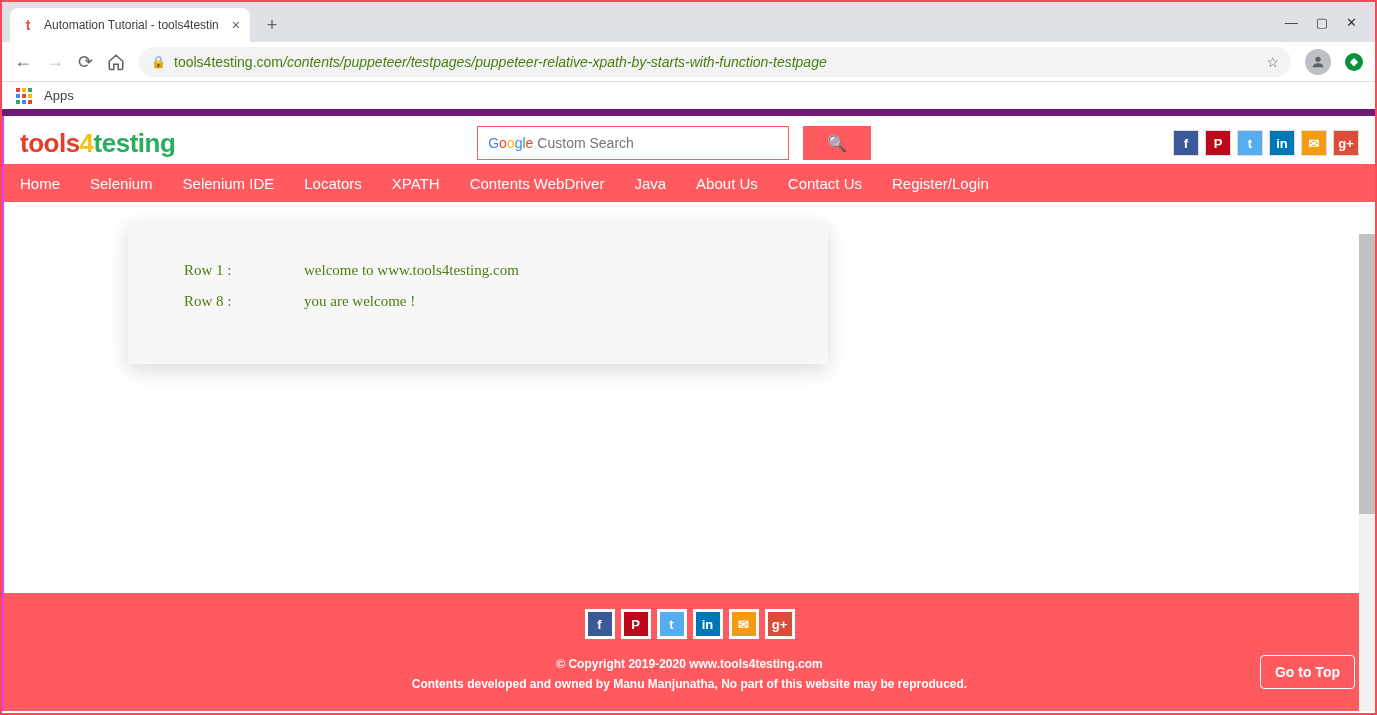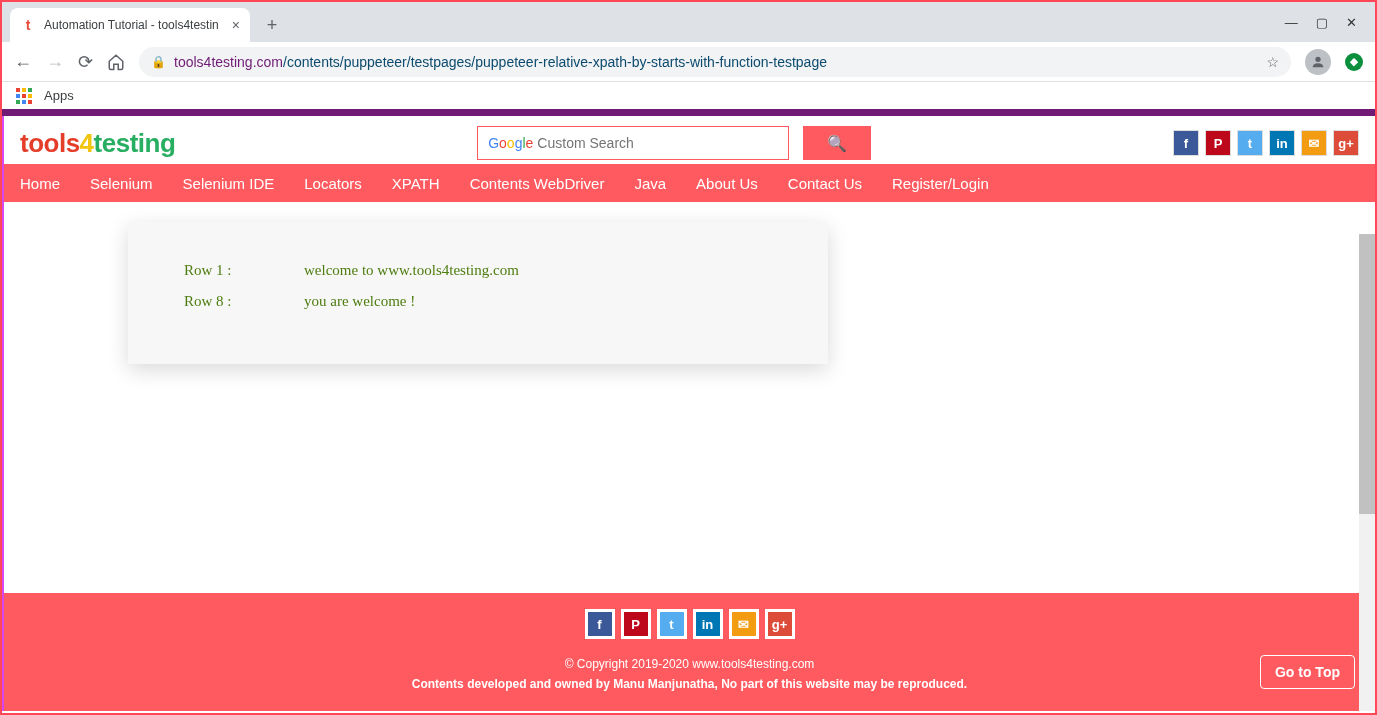--- a/index.html
+++ b/index.html
@@ -11,22 +11,22 @@
   .tab-title { flex: 1; white-space: nowrap; overflow: hidden; text-overflow: ellipsis; }
   .tab-close { color: #5f6368; font-size: 14px; cursor: pointer; }
   .new-tab { width: 28px; height: 28px; display: flex; align-items: center; justify-content: center; color: #5f6368; font-size: 18px; cursor:pointer; margin-left:8px; margin-bottom:3px;}
   .window-controls { margin-left: auto; display: flex; gap: 18px; padding-right: 18px; align-self: center; color:#333;}
   .window-controls span { font-size: 13px; cursor:pointer;}
   .nav-bar { height: 40px; background: #fff; display: flex; align-items: center; padding: 0 12px; gap: 14px; border-bottom: 1px solid #e0e0e0;}
   .nav-btn { color: #5f6368; font-size: 18px; cursor:pointer; display:flex; align-items:center;}
   .nav-btn.disabled { color: #bdc1c6; }
   .address-input { flex: 1; background: #f1f3f4; border-radius: 16px; height: 30px; display: flex; align-items: center; padding: 0 12px; gap:8px; font-size:14px; color:#3c4043;}
   .lock { color:#5f6368; font-size:12px;}
-  .url-domain { color:#701a75;}
-  .url-path { color:#0c4a6e;}
+  .url-domain { color:#4d7c0f;}
+  .url-path { color:#4d7c0f;font-style:italic;}
   .star-icon { color:#5f6368; margin-left:auto;}
   .avatar-circle { width:26px; height:26px; border-radius:50%; background:#bdc1c6; display:flex; align-items:center; justify-content:center;}
   .ext-icon { width:18px; height:18px; border-radius:50%; background:#0a8f3c; color:#fff; display:flex; align-items:center; justify-content:center; font-size:11px;}
   .bookmarks-bar { height: 34px; background:#fff; display:flex; align-items:center; padding: 0 14px; gap:12px; font-size:13px; color:#3c4043; border-bottom:7px solid #701a75;}
   .apps-grid { display:grid; grid-template-columns: repeat(3,4px); grid-template-rows: repeat(3,4px); gap:2px;}
   .apps-grid span:nth-child(1){background:#ea4335;}
   .apps-grid span:nth-child(2){background:#fbbc05;}
   .apps-grid span:nth-child(3){background:#34a853;}
   .apps-grid span:nth-child(4){background:#4285f4;}
   .apps-grid span:nth-child(5){background:#ea4335;}
@@ -53,21 +53,21 @@
   .nav-menu a { color:#fff; text-decoration:none; cursor:pointer;}
   .content-area { padding: 20px 0 0 124px;}
   .card { width: 700px; background:#f7f7f7; box-shadow: 0 6px 20px rgba(0,0,0,0.15); padding: 40px 56px; font-family: 'Georgia', serif; color:#4d7c0f;}
   .row { display:flex; gap:60px; margin-bottom: 14px; font-size:15px;}
   .row-label { width: 60px;}
   .footer { position:absolute; bottom:0; left:0; right:0; background:#ff5a5f; color:#fff; text-align:center; padding: 16px 0 20px 0;}
   .footer .social { justify-content:center; margin:0 0 18px 0;}
   .footer .sicon { width:30px; height:30px; border:3px solid #fff;}
   .footer-links { font-size:13px; font-weight:bold; margin-bottom:14px;}
   .footer-links span { margin: 0 4px;}
-  .copyright { font-size:12px; font-weight:normal; margin-bottom:6px;}
+  .copyright { font-size:12px; font-weight:bold; margin-bottom:6px;}
   .disclaimer { font-size:12px; font-weight:bold;}
   .go-top { position:absolute; right:20px; bottom:22px; border:1px solid #fff; color:#fff; padding:8px 14px; font-size:14px; border-radius:4px; cursor:pointer; background:transparent; font-weight:bold;}
   .scrollbar { position:absolute; right:0; top:118px; bottom:0; width:16px; background:#f1f1f1;}
   .scroll-thumb { position:absolute; top:0; width:100%; height:280px; background:#c1c1c1;}
 </style>
 </head>
 <body>
 
 <div class="browser-chrome">
   <div class="tab-bar">

